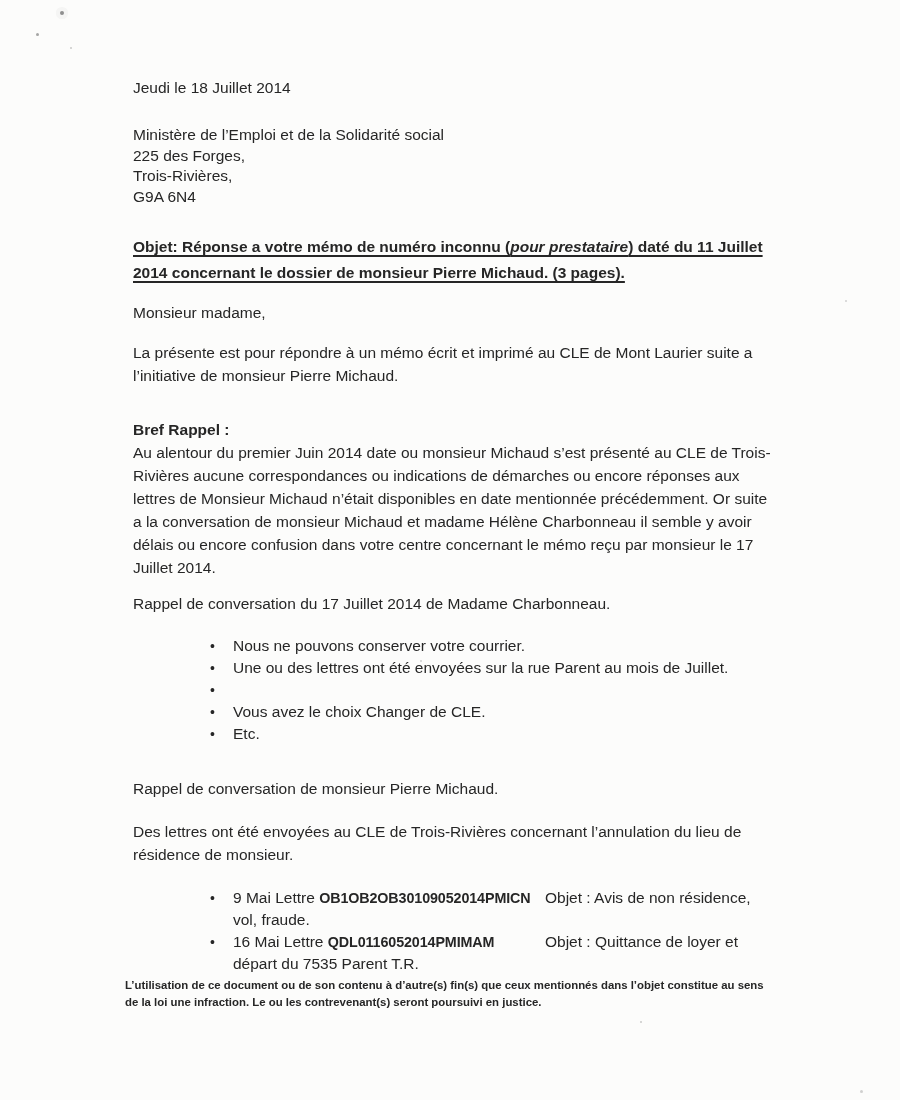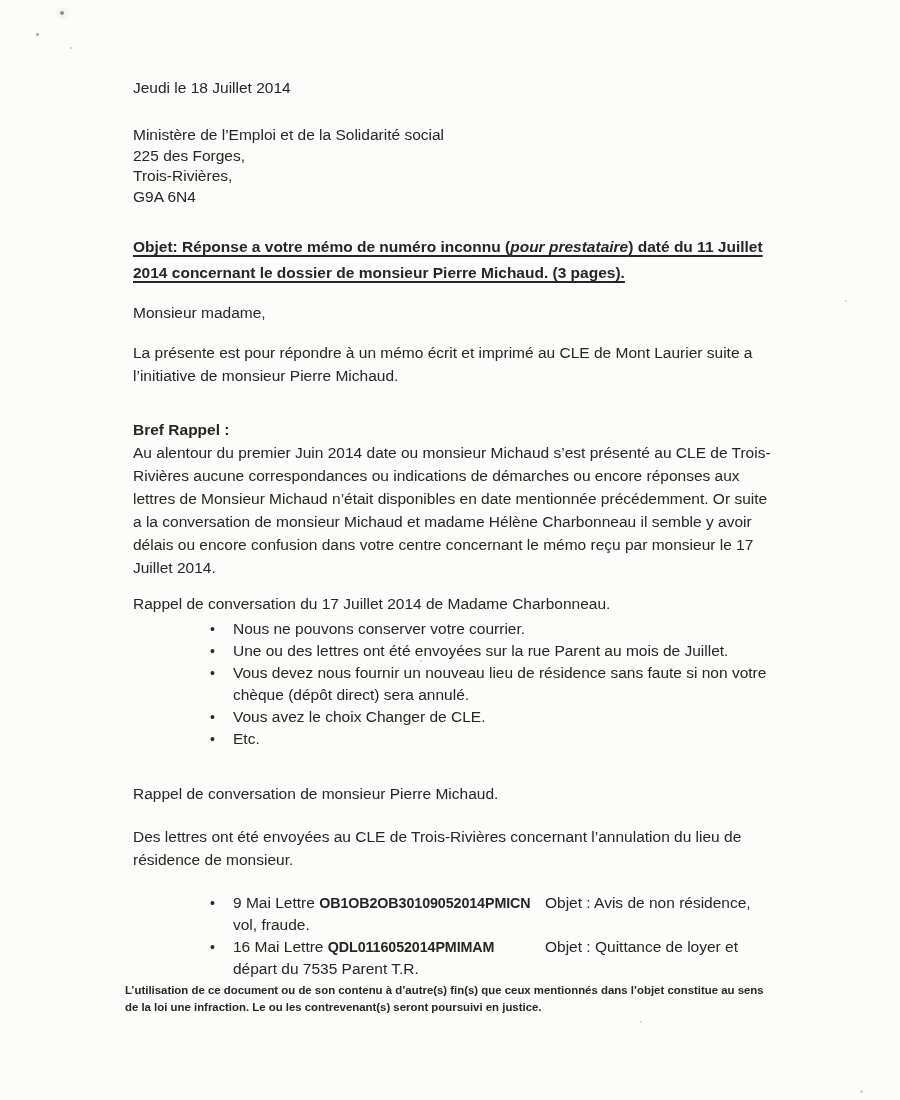--- a/index.html
+++ b/index.html
@@ -44,21 +44,21 @@
     margin-bottom: 15px;
   }
   .subject-line .italic { font-style: italic; }
 
   .salutation { margin-bottom: 17px; }
   .intro-paragraph { margin-bottom: 31px; }
 
   .recap-heading { font-weight: bold; font-size: 15.5px; line-height: 23px; }
   .recap-body { margin-bottom: 13px; }
 
-  .conv-heading { margin-bottom: 3px; }
+  .conv-heading { margin-bottom: 20px; }
 
   .bullet-list { margin-bottom: 32px; }
   .bullet-row {
     display: flex;
     padding-left: 77px;
     font-size: 15.5px;
     line-height: 22px;
   }
   .bullet-dot {
     width: 23px;
@@ -141,21 +141,20 @@
       <div class="bullet-row">
         <span class="bullet-dot"></span>
         <span class="bullet-text">Nous ne pouvons conserver votre courrier.</span>
       </div>
       <div class="bullet-row">
         <span class="bullet-dot"></span>
         <span class="bullet-text">Une ou des lettres ont été envoyées sur la rue Parent au mois de Juillet.</span>
       </div>
       <div class="bullet-row">
         <span class="bullet-dot"></span>
-        <span class="bullet-text">Vous devez nous fournir un nouveau lieu de résidence sans faute si non votre chèque (dépôt direct) sera annulé.</span>
       </div>
       <div class="bullet-row">
         <span class="bullet-dot"></span>
         <span class="bullet-text">Vous avez le choix Changer de CLE.</span>
       </div>
       <div class="bullet-row">
         <span class="bullet-dot"></span>
         <span class="bullet-text">Etc.</span>
       </div>
     </div>

